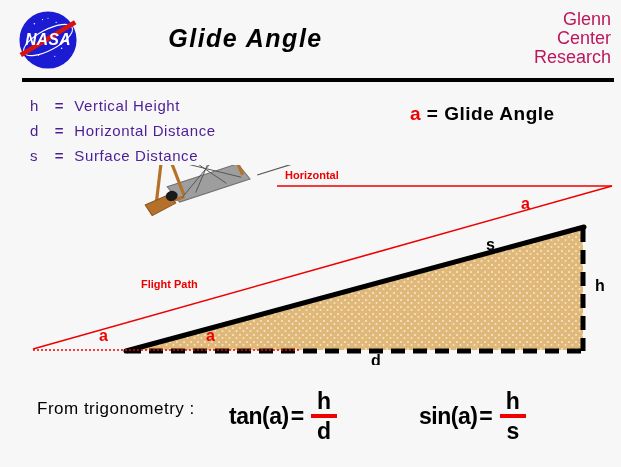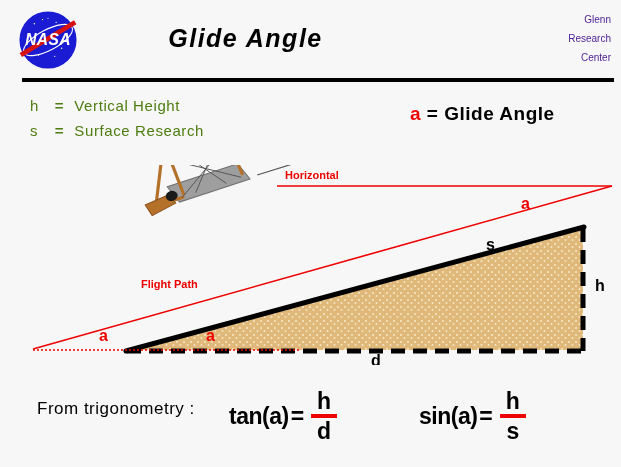--- a/index.html
+++ b/index.html
@@ -41,43 +41,43 @@
     font-style: italic;
     letter-spacing: 1.5px;
     color: #000000;
   }
   #center-name {
     position: absolute;
     right: 10px;
     top: 10px;
     width: 140px;
     text-align: right;
-    font-size: 10px;
+    font-size: 18px;
     line-height: 19px;
-    color: #4c1d95;
+    color: #be185d;
   }
   #center-name div { display: block; }
   #header-rule {
     position: absolute;
     left: 22px;
     top: 78px;
     width: 592px;
     height: 4px;
     background: #000000;
   }
   
   #legend {
     position: absolute;
     left: 30px;
     top: 93px;
   }
   .legend-row {
     font-size: 15px;
     line-height: 25px;
-    color: #4d7c0f;
+    color: #4c1d95;
     white-space: nowrap;
   }
   .legend-sym {
     display: inline-block;
     width: 14px;
     text-align: left;
   }
   .legend-eq {
     display: inline-block;
     width: 22px;
@@ -179,36 +179,41 @@
       <path d="M10 72 L90 24" stroke="#d81111" stroke-width="7" fill="none"></path>
       <path d="M88 23 L74 34 L86 30 Z" fill="#d81111"></path>
       <text x="50" y="58" font-family="'Liberation Sans',sans-serif" font-size="23" font-weight="bold" fill="#ffffff" text-anchor="middle" font-style="italic" letter-spacing="0.5">NASA</text>
     </svg>
   </div>
 
   <div id="page-title">Glide  Angle</div>
 
   <div id="center-name">
     <div>Glenn</div>
+    <div>Center</div>
     <div>Research</div>
-    <div>Center</div>
   </div>
 
   <div id="header-rule"></div>
 
   <div id="legend">
     <div class="legend-row">
       <span class="legend-sym">h</span>
       <span class="legend-eq">=</span>
       <span class="legend-txt">Vertical  Height</span>
     </div>
     <div class="legend-row">
+      <span class="legend-sym">d</span>
+      <span class="legend-eq">=</span>
+      <span class="legend-txt">Horizontal  Distance</span>
+    </div>
+    <div class="legend-row">
       <span class="legend-sym">s</span>
       <span class="legend-eq">=</span>
-      <span class="legend-txt">Surface  Research</span>
+      <span class="legend-txt">Surface  Distance</span>
     </div>
   </div>
 
   <div id="glide-angle-key">
     <span class="red-a">a</span>
     <span>=  Glide  Angle</span>
   </div>
 
   <div id="diagram">
     <svg viewBox="0 0 621 200" width="621" height="200">

